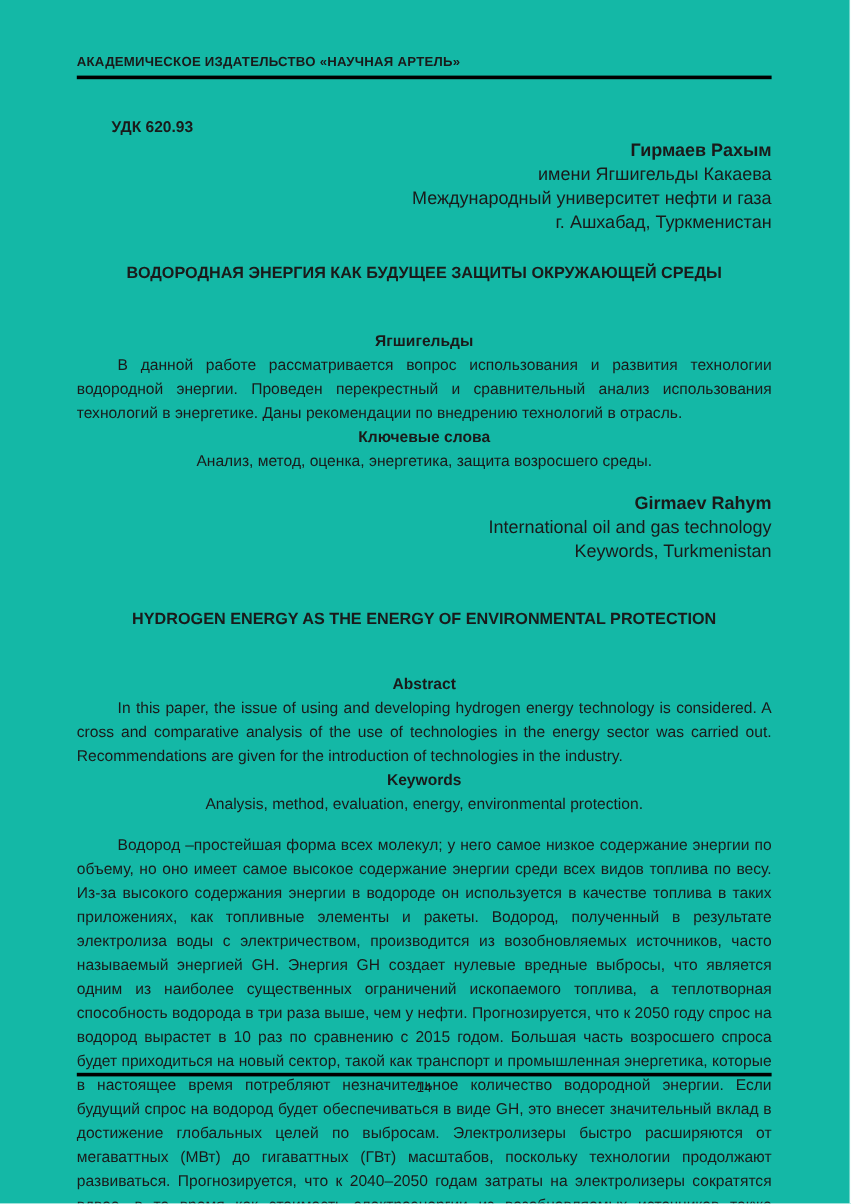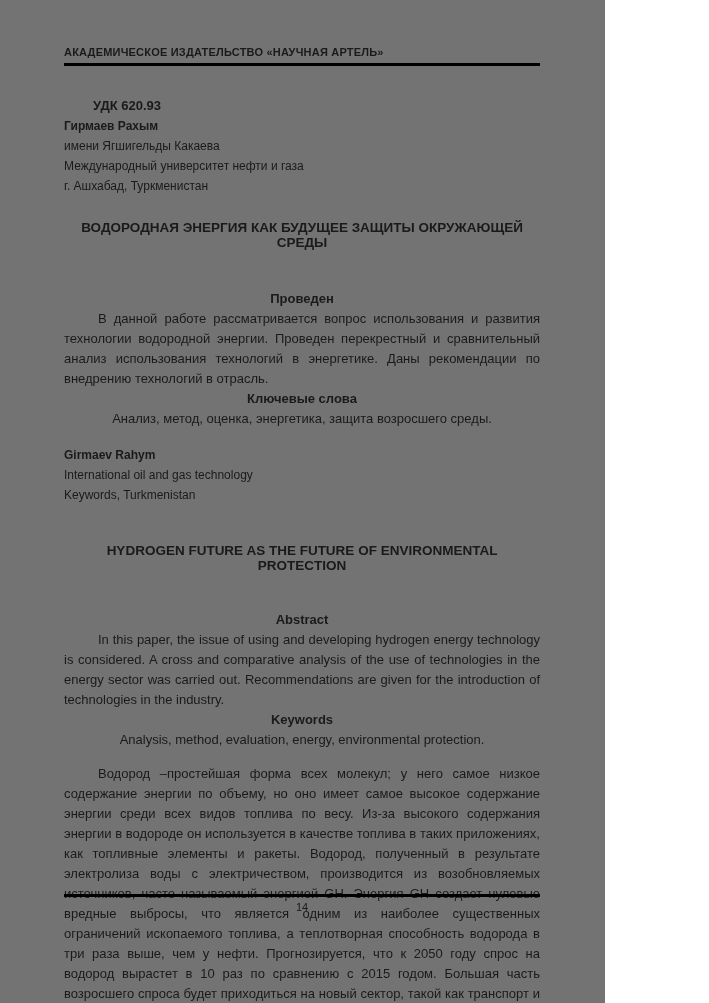--- a/index.html
+++ b/index.html
@@ -3,23 +3,23 @@
 <meta charset="utf-8">
 <style>
   * { margin: 0; padding: 0; box-sizing: border-box; }
   html, body { background: #ffffff; }
   body {
     font-family: "Liberation Sans", "DejaVu Sans", sans-serif;
     color: #1a1a1a;
   }
   .page {
     position: relative;
-    width: 605px;
+    width: 708px;
     height: 1003px;
-    background: #737373;
+    background: #14b8a6;
     overflow: hidden;
   }
   .content {
     position: absolute;
     left: 64px;
     right: 65px;
     top: 0;
   }
   .page-header {
     padding-top: 46px;
@@ -31,21 +31,22 @@
     padding-bottom: 5px;
     border-bottom: 3px solid #000000;
   }
   .udc {
     margin-top: 32px;
     padding-left: 29px;
     font-size: 13px;
     font-weight: bold;
   }
   .author-block {
-    font-size: 12px;
+    text-align: right;
+    font-size: 15px;
     line-height: 20px;
   }
   .author-block.ru { margin-top: 3px; }
   .author-block.en { margin-top: 16px; }
   .author-name { font-weight: bold; }
   .doc-title {
     text-align: center;
     font-size: 13.5px;
     font-weight: bold;
   }
@@ -100,33 +101,33 @@
 
     <div class="author-block ru">
       <div class="author-name">Гирмаев Рахым</div>
       <div>имени Ягшигельды Какаева</div>
       <div>Международный университет нефти и газа</div>
       <div>г. Ашхабад, Туркменистан</div>
     </div>
 
     <div class="doc-title ru">ВОДОРОДНАЯ ЭНЕРГИЯ КАК БУДУЩЕЕ ЗАЩИТЫ ОКРУЖАЮЩЕЙ СРЕДЫ</div>
 
-    <div class="section-heading annotation">Проведен</div>
+    <div class="section-heading annotation">Ягшигельды</div>
     <div class="para">В данной работе рассматривается вопрос использования и развития технологии водородной энергии. Проведен перекрестный и сравнительный анализ использования технологий в энергетике. Даны рекомендации по внедрению технологий в отрасль.</div>
 
     <div class="section-heading">Ключевые слова</div>
     <div class="centered-line">Анализ, метод, оценка, энергетика, защита возросшего среды.</div>
 
     <div class="author-block en">
       <div class="author-name">Girmaev Rahym</div>
       <div>International oil and gas technology</div>
       <div>Keywords, Turkmenistan</div>
     </div>
 
-    <div class="doc-title en">HYDROGEN FUTURE AS THE FUTURE OF ENVIRONMENTAL PROTECTION</div>
+    <div class="doc-title en">HYDROGEN ENERGY AS THE ENERGY OF ENVIRONMENTAL PROTECTION</div>
 
     <div class="section-heading abstract">Abstract</div>
     <div class="para">In this paper, the issue of using and developing hydrogen energy technology is considered. A cross and comparative analysis of the use of technologies in the energy sector was carried out. Recommendations are given for the introduction of technologies in the industry.</div>
 
     <div class="section-heading">Keywords</div>
     <div class="centered-line">Analysis, method, evaluation, energy, environmental protection.</div>
 
     <div class="para body-para">Водород –простейшая форма всех молекул; у него самое низкое содержание энергии по объему, но оно имеет самое высокое содержание энергии среди всех видов топлива по весу. Из-за высокого содержания энергии в водороде он используется в качестве топлива в таких приложениях, как топливные элементы и ракеты. Водород, полученный в результате электролиза воды с электричеством, производится из возобновляемых источников, часто называемый энергией GH. Энергия GH создает нулевые вредные выбросы, что является одним из наиболее существенных ограничений ископаемого топлива, а теплотворная способность водорода в три раза выше, чем у нефти. Прогнозируется, что к 2050 году спрос на водород вырастет в 10 раз по сравнению с 2015 годом. Большая часть возросшего спроса будет приходиться на новый сектор, такой как транспорт и промышленная энергетика, которые в настоящее время потребляют незначительное количество водородной энергии. Если будущий спрос на водород будет обеспечиваться в виде GH, это внесет значительный вклад в достижение глобальных целей по выбросам. Электролизеры быстро расширяются от мегаваттных (МВт) до гигаваттных (ГВт) масштабов, поскольку технологии продолжают развиваться. Прогнозируется, что к 2040–2050 годам затраты на электролизеры сократятся вдвое, в то время как стоимость электроэнергии из возобновляемых источников также продолжит снижаться.</div>
 
   </div>

